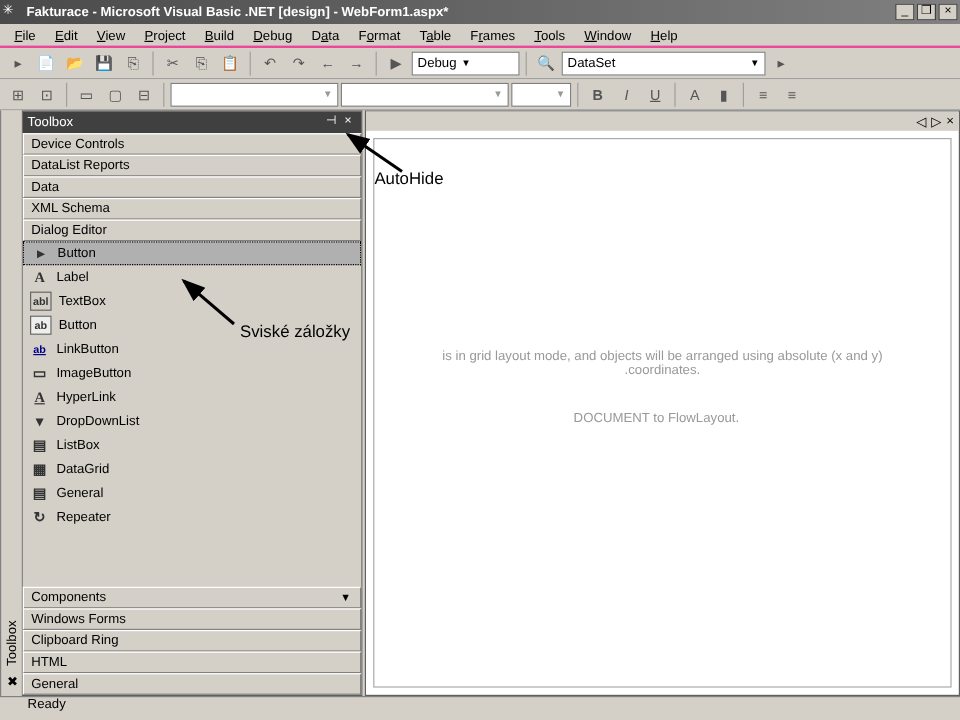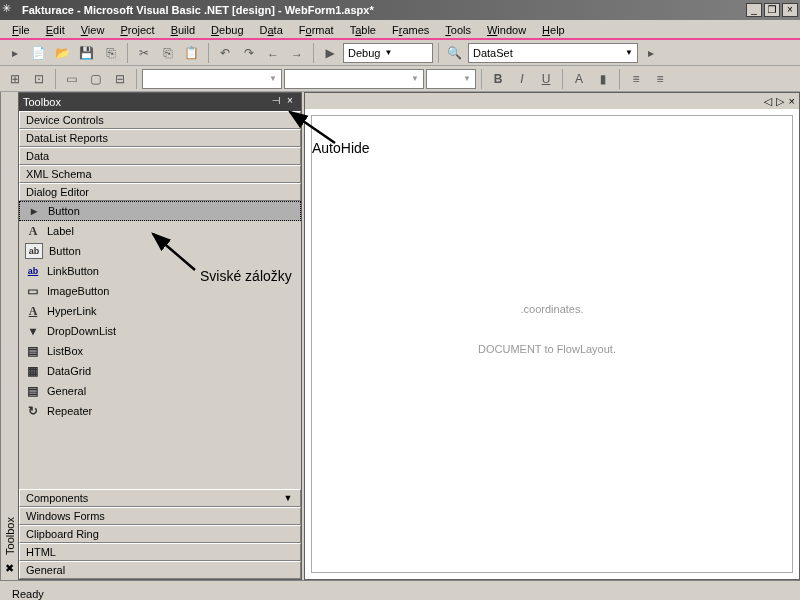--- a/index.html
+++ b/index.html
@@ -37,21 +37,21 @@
 .tbx-item { height: 20px; display: flex; align-items: center; padding: 0 6px; cursor: default; gap: 6px; }
 .tbx-item.selected { background: #b0b0b0; border: 1px dotted #000; }
 .tbx-item .ico { width: 16px; height: 16px; display: inline-flex; align-items:center; justify-content:center; font-size:12px; font-weight:bold; color:#333;}
 
 .designer { flex: 1; background: #fff; border: 1px solid #606060; margin-left: 2px; position: relative; display:flex; flex-direction:column;}
 .designer-head { height: 16px; background: #d4d0c8; display:flex; justify-content:flex-end; align-items:center; padding:0 4px; gap:4px; font-size:10px;}
 .designer-head span{cursor:default;}
 .design-canvas { flex:1; position:relative; background-image: radial-gradient(#888 0.5px, transparent 0.5px); background-size: 8px 8px; background-position: 4px 4px; margin:6px; border:1px solid #aaa;}
 .design-canvas .hint { position:absolute; color:#999; font-size:11px; text-align:center; }
 
-.statusbar { position: absolute; bottom: 0; left: 0; right: 0; height: 20px; background: #d4d0c8; border-top: 1px solid #808080; display: flex; align-items: flex-end; padding: 0 12px; }
+.statusbar { position: absolute; bottom: 0; left: 0; right: 0; height: 20px; background: #d4d0c8; border-top: 1px solid #808080; display: flex; align-items: flex-start; padding: 0 23px; }
 
 .annotation { position: absolute; font-size: 14px; color: #000; pointer-events: none; font-family: Arial;}
 .arrow-svg { position: absolute; pointer-events: none; }
 </style>
 </head>
 <body>
 
 <div class="titlebar">
   <span class="icon">✳</span>
   <span class="title">Fakturace - Microsoft Visual Basic .NET [design] - WebForm1.aspx*</span>
@@ -167,20 +167,24 @@
     <div class="tbx-items">
       <div class="tbx-item selected">
           <span class="ico">▸</span>
           <span>Button</span>
         </div>
       <div class="tbx-item">
           <span class="ico" style="font-family:serif">A</span>
           <span>Label</span>
         </div>
       <div class="tbx-item">
+          <span class="ico" style="font-size:9px;border:1px solid #666;width:18px">abl</span>
+          <span>TextBox</span>
+        </div>
+      <div class="tbx-item">
           <span class="ico" style="font-size:9px;border:1px solid #666;background:#eee;width:18px">ab</span>
           <span>Button</span>
         </div>
       <div class="tbx-item">
           <span class="ico" style="font-size:9px;text-decoration:underline;color:#008">ab</span>
           <span>LinkButton</span>
         </div>
       <div class="tbx-item">
           <span class="ico">▭</span>
           <span>ImageButton</span>
@@ -229,21 +233,21 @@
   </div>
 
   <div class="designer">
     <div class="designer-head">
       <span>◁</span>
       <span>▷</span>
       <span>×</span>
     </div>
     <div class="design-canvas">
       <div class="hint" style="top:175px; left:10px; right:10px">
-        <br><span>.coordinates.</span>
+        <span>is in grid layout mode, and objects will be arranged using absolute (x and y)</span><br><span>.coordinates.</span>
       </div>
       <div class="hint" style="top:215px; left:0px; right:10px">
         <br><span>DOCUMENT to FlowLayout.</span>
       </div>
     </div>
   </div>
 </div>
 
 <div class="statusbar">
   <span>Ready</span>

